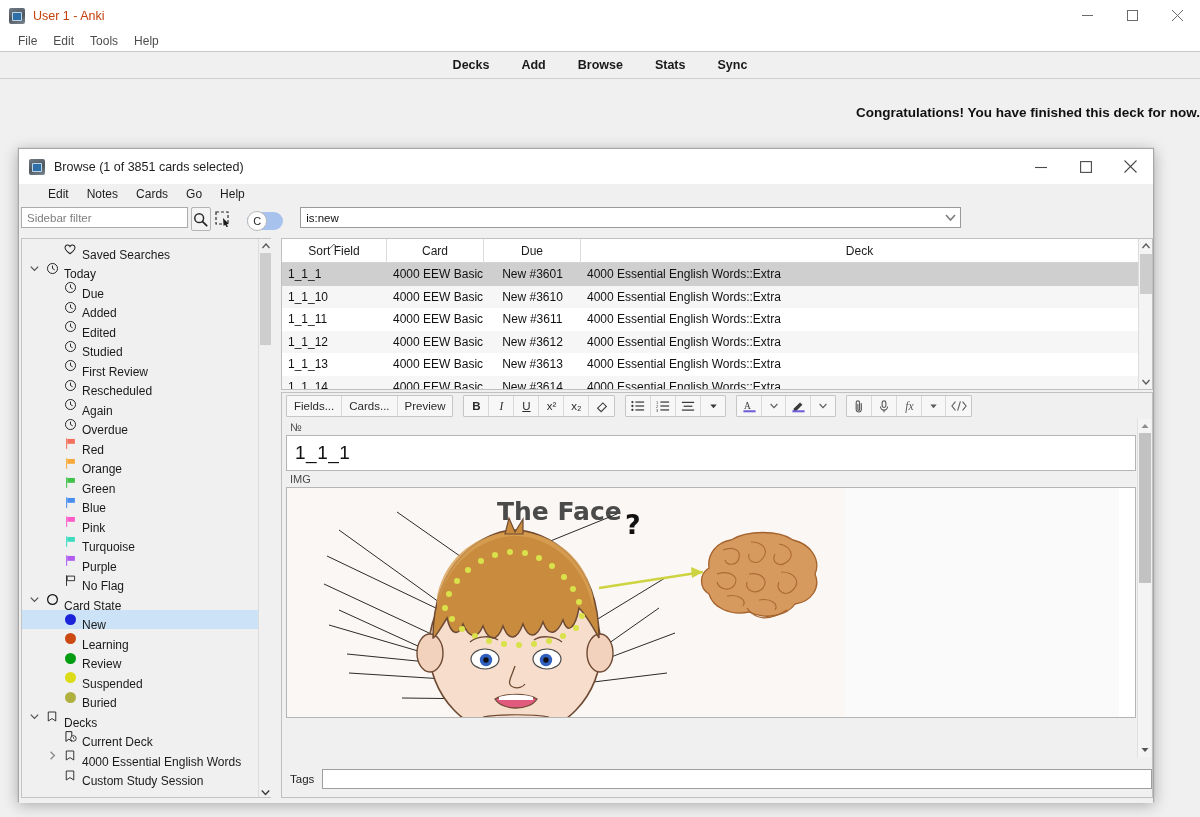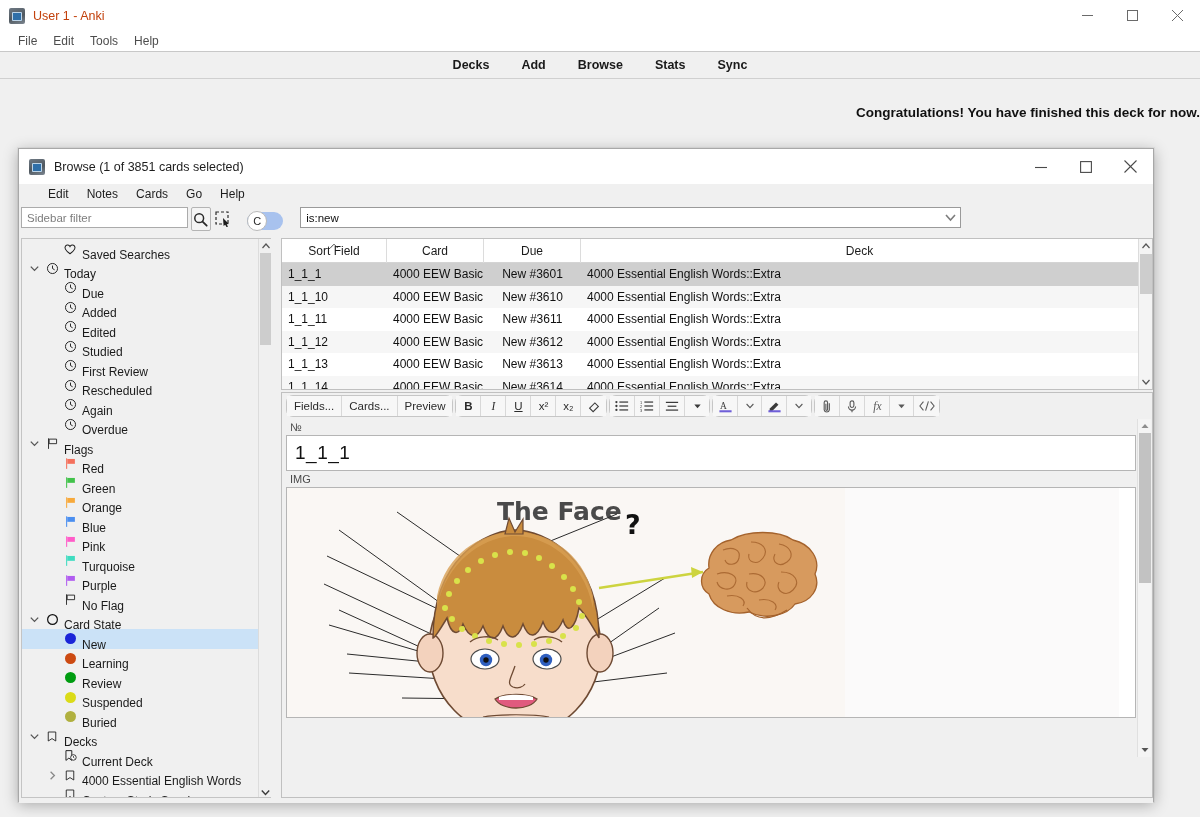--- a/index.html
+++ b/index.html
@@ -196,21 +196,21 @@
 
   
   .editor {
     position:absolute; left:262px; top:188px; width:872px; height:406px;
     background:#f0f0f0; border:1px solid #c0c0c0;
   }
   .ed-toolbar {
     height:26px; display:flex; align-items:center; gap:0px; padding:2px 4px;
     background:#f0f0f0;
   }
-  .grp { display:flex; align-items:center; border:1px solid #c6c6c6; border-radius:7px; background:#f7f7f7; margin-right:2px; }
+  .grp { display:flex; align-items:center; border:1px solid #c6c6c6; border-radius:1px; background:#f7f7f7; margin-right:10px; }
   .tbtn {
     height:20px; min-width:24px; padding:0 7px;
     display:flex; align-items:center; justify-content:center;
     font-size:11.5px; color:#2b2b2b; border-right:1px solid #d8d8d8;
     background:#f7f7f7;
   }
   .tbtn:last-child { border-right:none; }
   .tbtn.sq { padding:0; width:25px; }
   .tbtn.narrow { width:17px; padding:0; }
 
@@ -453,63 +453,49 @@
             <div class="tree-row lvl1">
               <span class="twisty"></span>
               <span class="t-icon">
                 <svg width="13" height="13" viewBox="0 0 16 16">
                   <circle cx="8" cy="8" r="6.2" fill="none" stroke="#222" stroke-width="1.2"></circle>
                   <path d="M8 4.4 L8 8 L10.6 9.6" fill="none" stroke="#222" stroke-width="1.2"></path>
                 </svg>
               </span>
               <span class="t-label">Overdue</span>
             </div>
-            <div class="tree-row lvl0">
-              <span class="twisty">
-                <svg width="9" height="7" viewBox="0 0 9 7">
-                  <path d="M0.8 1.6 L4.5 5.4 L8.2 1.6" fill="none" stroke="#555" stroke-width="1.3"></path>
-                </svg>
-              </span>
-              <span class="t-icon">
-                <svg width="13" height="13" viewBox="0 0 16 16">
-                  <rect x="2.6" y="1.6" width="1.1" height="13" fill="#222"></rect>
-                  <path d="M3.9 2.6 L13 2.6 L13 8.2 L3.9 8.2 Z" fill="none" stroke="#222" stroke-width="1.1"></path>
-                </svg>
-              </span>
-              <span class="t-label">Flags</span>
-            </div>
             <div class="tree-row lvl1">
               <span class="twisty"></span>
               <span class="t-icon">
                 <svg width="13" height="13" viewBox="0 0 16 16">
                   <rect x="2.6" y="1.6" width="1.3" height="13" fill="#f4705c"></rect>
                   <path d="M4 2.4 L13.4 2.4 L13.4 8.4 L4 8.4 Z" fill="#f4705c"></path>
                 </svg>
               </span>
               <span class="t-label">Red</span>
             </div>
             <div class="tree-row lvl1">
               <span class="twisty"></span>
               <span class="t-icon">
                 <svg width="13" height="13" viewBox="0 0 16 16">
+                  <rect x="2.6" y="1.6" width="1.3" height="13" fill="#f7a93b"></rect>
+                  <path d="M4 2.4 L13.4 2.4 L13.4 8.4 L4 8.4 Z" fill="#f7a93b"></path>
+                </svg>
+              </span>
+              <span class="t-label">Orange</span>
+            </div>
+            <div class="tree-row lvl1">
+              <span class="twisty"></span>
+              <span class="t-icon">
+                <svg width="13" height="13" viewBox="0 0 16 16">
                   <rect x="2.6" y="1.6" width="1.3" height="13" fill="#41c24a"></rect>
                   <path d="M4 2.4 L13.4 2.4 L13.4 8.4 L4 8.4 Z" fill="#41c24a"></path>
                 </svg>
               </span>
               <span class="t-label">Green</span>
-            </div>
-            <div class="tree-row lvl1">
-              <span class="twisty"></span>
-              <span class="t-icon">
-                <svg width="13" height="13" viewBox="0 0 16 16">
-                  <rect x="2.6" y="1.6" width="1.3" height="13" fill="#f7a93b"></rect>
-                  <path d="M4 2.4 L13.4 2.4 L13.4 8.4 L4 8.4 Z" fill="#f7a93b"></path>
-                </svg>
-              </span>
-              <span class="t-label">Orange</span>
             </div>
             <div class="tree-row lvl1">
               <span class="twisty"></span>
               <span class="t-icon">
                 <svg width="13" height="13" viewBox="0 0 16 16">
                   <rect x="2.6" y="1.6" width="1.3" height="13" fill="#4a8ef0"></rect>
                   <path d="M4 2.4 L13.4 2.4 L13.4 8.4 L4 8.4 Z" fill="#4a8ef0"></path>
                 </svg>
               </span>
               <span class="t-label">Blue</span>
@@ -972,17 +958,21 @@
               </svg>
           </div>
           <div class="ed-thumb"></div>
           <div class="sb-arrow" style="position:absolute;bottom:0;left:0;width:14px">
             <svg width="8" height="6" viewBox="0 0 8 6">
                 <path d="M0.5 1 L4 5 L7.5 1" fill="#555"></path>
               </svg>
           </div>
         </div>
 
+        <div class="tags-row">
+          <div class="tags-label">Tags</div>
+          <input class="tags-input" value="" style="">
+        </div>
 
       </div>
     </div>
   </div>
 </div>
 
 </body></html>

